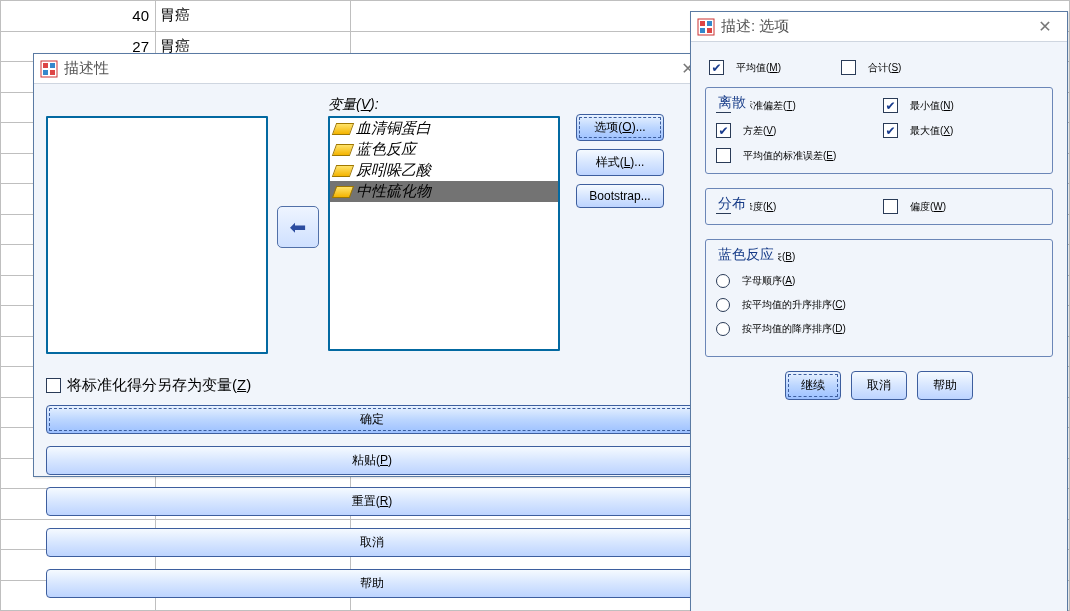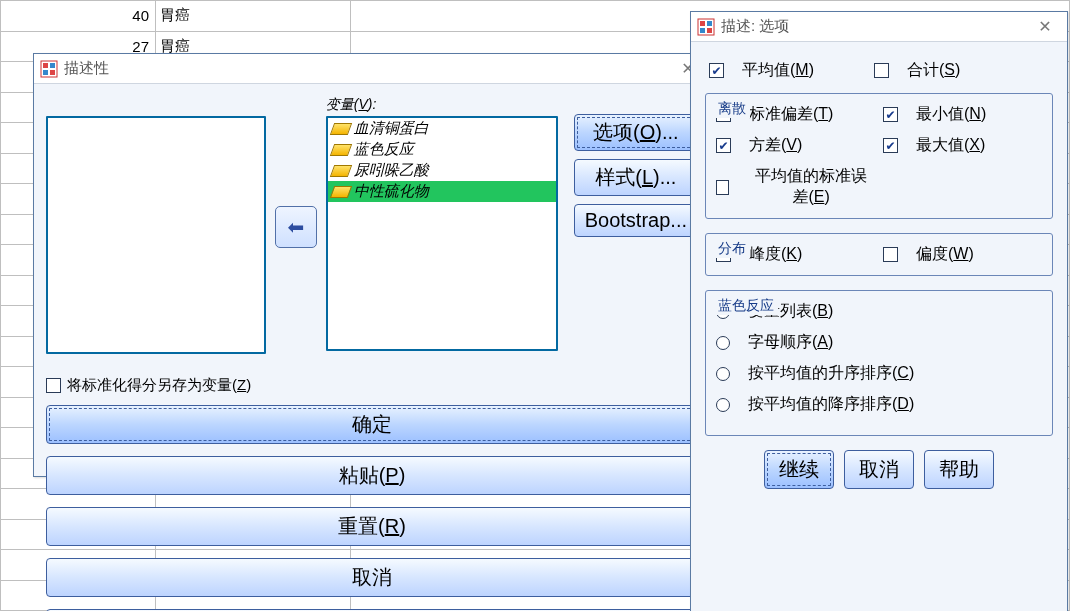--- a/index.html
+++ b/index.html
@@ -117,41 +117,41 @@
   .varlabel { margin-bottom: 2px; font-size: 14px; }
   #box-vars {
     width: 232px; height: 235px;
   }
   .var-item {
     display: flex; align-items: center;
     padding: 1px 4px 1px 4px;
     font-size: 15px;
     white-space: nowrap;
   }
-  .var-item.selected { background: #22c55e; }
+  .var-item.selected { background: #737373; }
   .ruler-icon {
     display: inline-block;
     width: 18px; height: 12px;
     margin-right: 4px;
     background: linear-gradient(#ffe36a,#f4b400);
     border: 1px solid #a07800;
     transform: skewX(-20deg);
   }
 
   .sidebtns {
     margin-left: 16px;
     display: flex; flex-direction: column; gap: 8px;
     padding-top: 18px;
   }
   .btn {
     border: 1px solid #3d5e9e;
     border-radius: 4px;
     background: linear-gradient(#f5faff,#d7e6ff 50%,#bdd4ff);
     padding: 4px 10px;
-    font-size: 20px;
+    font-size: 12px;
     text-align: center;
     cursor: pointer;
     min-width: 88px;
     color: #000;
   }
   .btn.focus {
     outline: 1px dashed #3d5e9e;
     outline-offset: -4px;
     background: linear-gradient(#e8f2ff,#bcd6ff 50%,#9cc0ff);
   }
@@ -185,21 +185,21 @@
     left: 690px; top: 11px;
     width: 378px;
     height: 611px;
   }
   #dlg-opts .body-area { padding: 12px 14px 8px 14px; }
 
   .toprow {
     display: flex; gap: 60px;
     margin: 6px 4px 12px 4px;
   }
-  .ck { display:flex; align-items:center; gap:18px; font-size:16px;text-align:center; }
+  .ck { display:flex; align-items:center; gap:12px; font-size:10px; }
 
   .group {
     border: 1px solid #6b86b7;
     border-radius: 3px;
     padding: 10px 10px 10px 10px;
     margin-bottom: 14px;
     position: relative;
   }
   .group-title {
     position: absolute;

